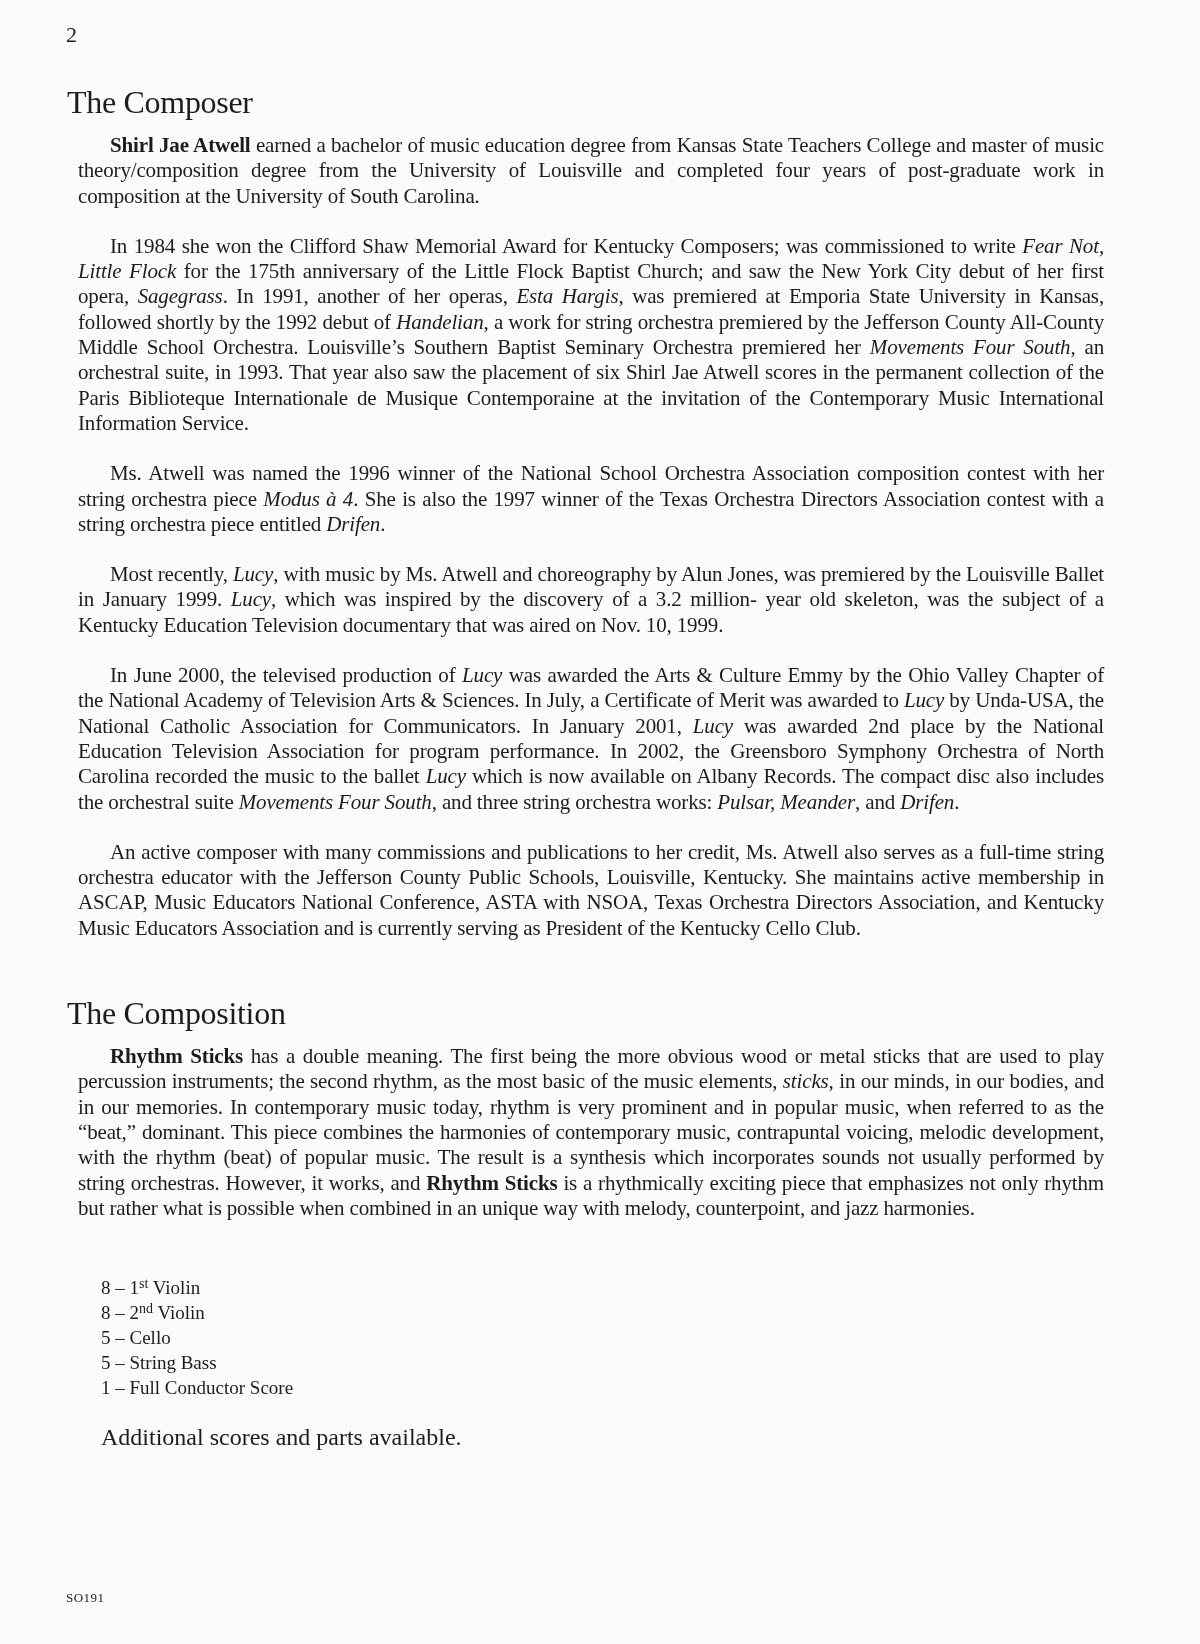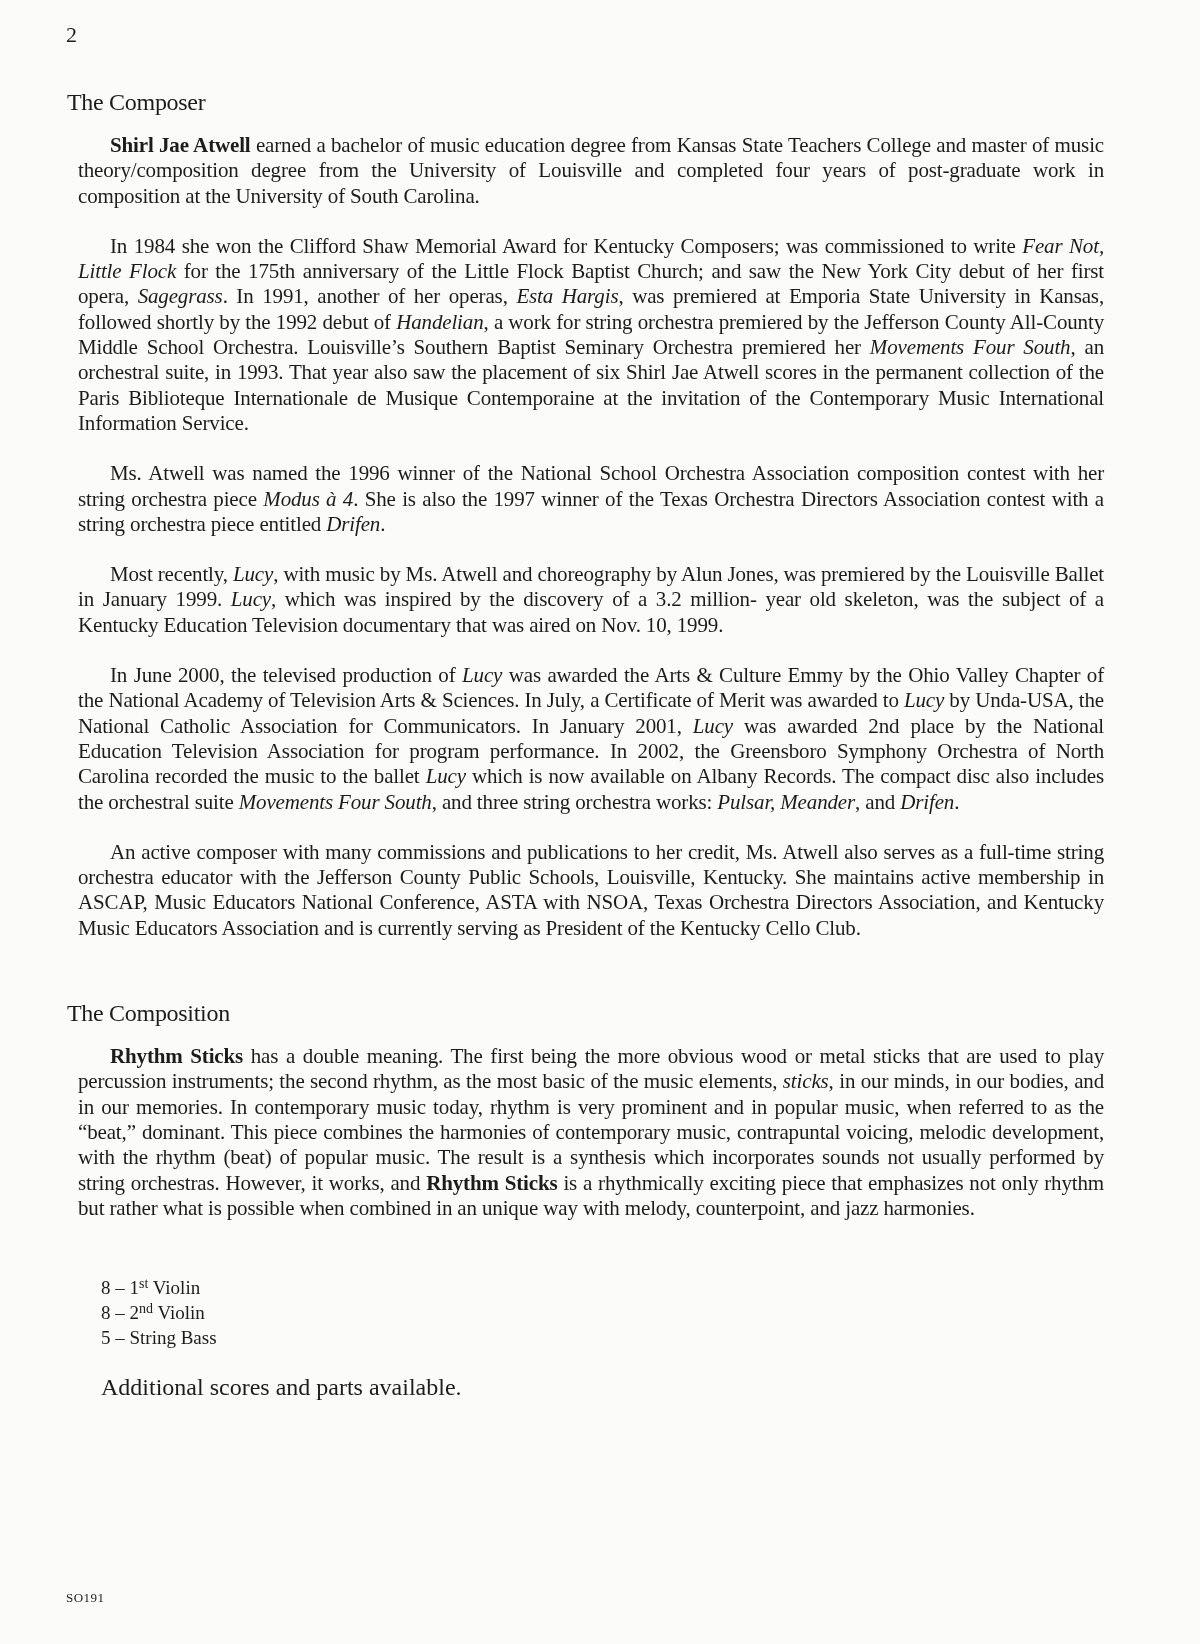--- a/index.html
+++ b/index.html
@@ -8,21 +8,21 @@
     background: #fbfbfa;
     color: #1c1c1c;
     font-family: "Liberation Serif", "DejaVu Serif", serif;
     position: relative;
     overflow: hidden;
   }
   .page-number { position: absolute; left: 66px; top: 22px; font-size: 22px; }
   .content { position: absolute; left: 67px; top: 82px; width: 1048px; }
   h2 {
     font-family: "Liberation Serif", "DejaVu Serif", serif;
-    font-weight: normal; font-size: 24px; margin: 0; line-height: 40px;
+    font-weight: normal; font-size: 32px; margin: 0; line-height: 40px;
     letter-spacing: -0.3px;
   }
   p {
     margin: 11px; font-size: 21px; line-height: 25.3px;
     text-align: justify; text-indent: 32px;
     letter-spacing: -0.15px;
   }
   p + p { margin-top: 25px; }
   .section-composition { margin-top: 52px; }
   .section-instrumentation { margin-top: 54px; }
@@ -55,19 +55,21 @@
     <h2>The Composition</h2>
     <div>
         <p><b>Rhythm Sticks</b><span> has a double meaning. The first being the more obvious wood or metal sticks that are used to play percussion instruments; the second rhythm, as the most basic of the music elements, </span><i>sticks</i><span>, in our minds, in our bodies, and in our memories. In contemporary music today, rhythm is very prominent and in popular music, when referred to as the “beat,” dominant. This piece combines the harmonies of contemporary music, contrapuntal voicing, melodic development, with the rhythm (beat) of popular music. The result is a synthesis which incorporates sounds not usually performed by string orchestras. However, it works, and </span><b>Rhythm Sticks</b><span> is a rhythmically exciting piece that emphasizes not only rhythm but rather what is possible when combined in an unique way with melody, counterpoint, and jazz harmonies.</span></p>
       </div>
   </section>
 
   <section class="section-instrumentation">
     <ul class="instr-list">
       <li><span>8</span> – <span>1</span><sup>st</sup><span> Violin</span></li>
       <li><span>8</span> – <span>2</span><sup>nd</sup><span> Violin</span></li>
+      <li><span>5</span> – <span>Cello</span></li>
       <li><span>5</span> – <span>String Bass</span></li>
+      <li><span>1</span> – <span>Full Conductor Score</span></li>
     </ul>
     <div class="note">Additional scores and parts available.</div>
   </section>
 </div>
 
 <div class="footer-code">SO191</div>
 
 </body></html>

